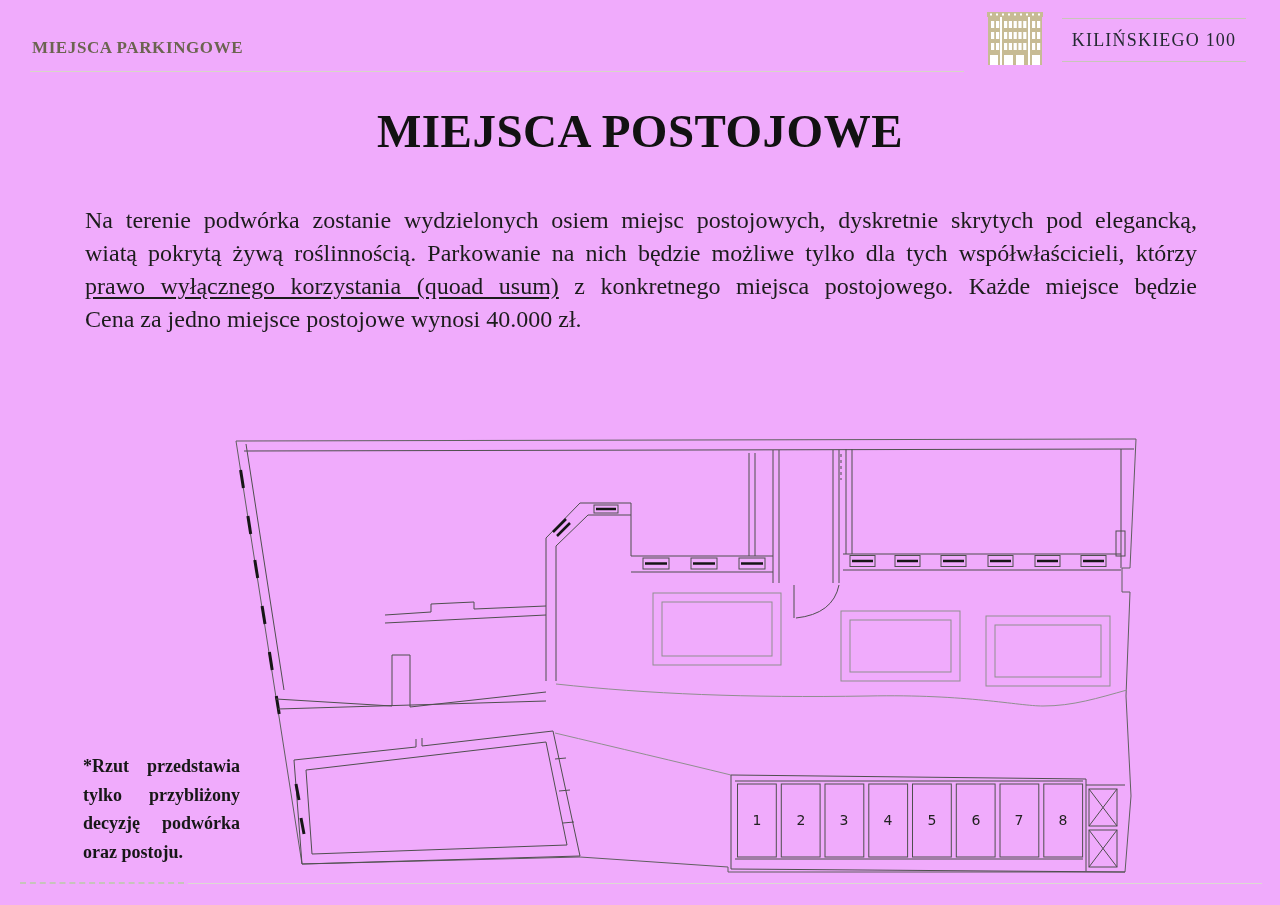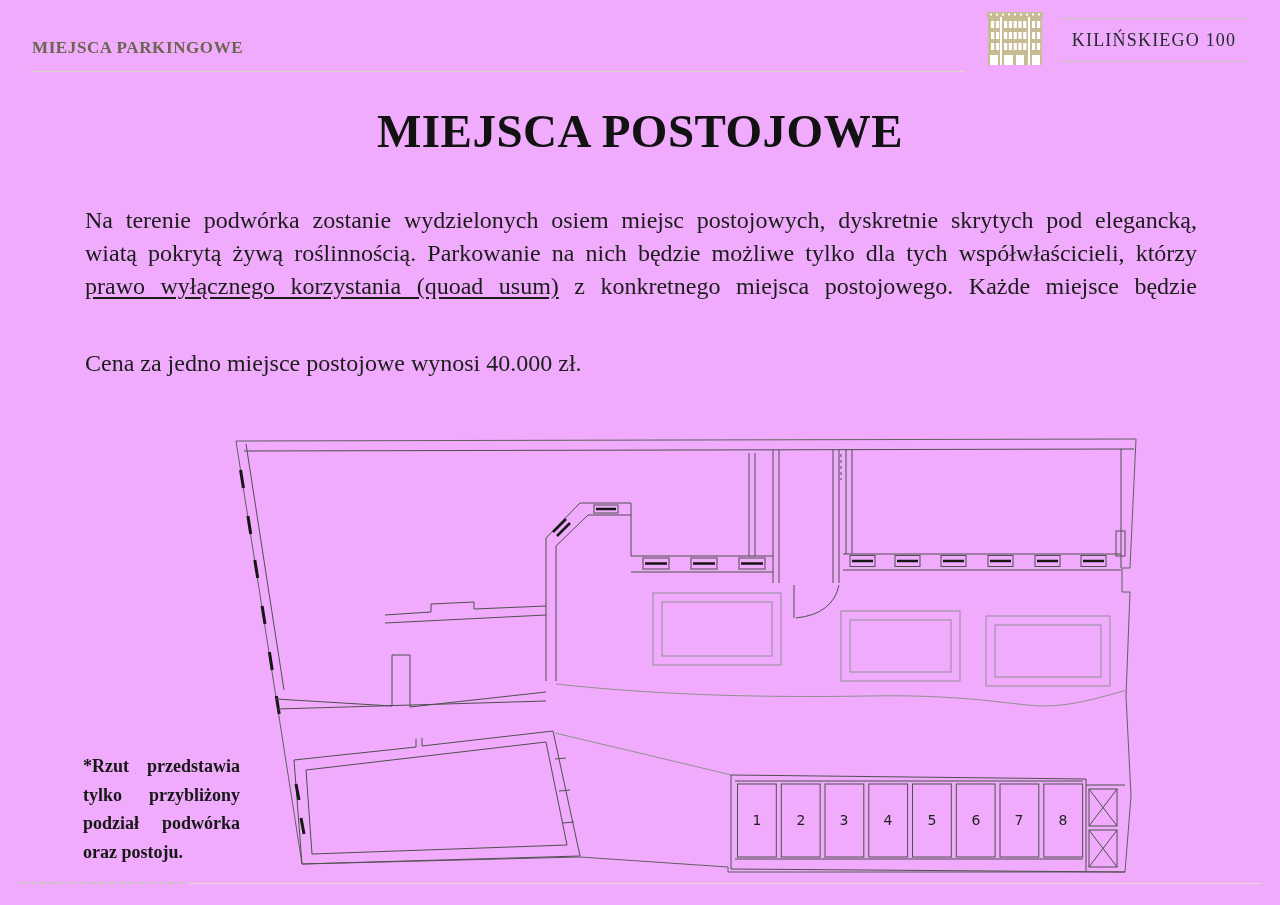--- a/index.html
+++ b/index.html
@@ -15,21 +15,21 @@
   .brand-rule{height:1px;background:#c9c5b9;}
   .brand-name{display:block;text-align:center;font-size:18px;letter-spacing:1.2px;
               color:#232931;padding:11px 0 10px 0;}
 
   
   .title{position:absolute;left:0;top:104px;width:1280px;text-align:center;
          font-size:47px;font-weight:bold;letter-spacing:.5px;color:#121212;}
   .para{position:absolute;left:85px;top:204px;width:1112px;font-size:24px;color:#1c1c1c;}
   .pline{height:33px;line-height:33px;text-align:justify;text-align-last:justify;
          overflow:hidden;white-space:normal;}
-  .pline.last{text-align-last:left;margin-top:44px;}
+  .pline.last{text-align-last:left;}
   .uline{text-decoration:underline;text-underline-offset:3px;}
 
   
   .footnote{position:absolute;left:83px;top:752px;width:157px;font-size:18px;font-weight:bold;color:#171717;}
   .fline{line-height:28.5px;text-align:justify;text-align-last:justify;overflow:hidden;}
   .fline.last{text-align-last:left;}
 
   
   .plan{position:absolute;left:228px;top:428px;width:945px;height:462px;}
   .plan *{fill:none;stroke:#4f4f4f;stroke-width:1;}
@@ -115,21 +115,21 @@
   <div class="para">
     <div class="pline"><span class="uline"></span><span>Na terenie podwórka zostanie wydzielonych osiem miejsc postojowych, dyskretnie skrytych pod elegancką, metalową</span></div>
     <div class="pline"><span class="uline"></span><span>wiatą pokrytą żywą roślinnością. Parkowanie na nich będzie możliwe tylko dla tych współwłaścicieli, którzy wykupią</span></div>
     <div class="pline"><span class="uline">prawo wyłącznego korzystania (quoad usum)</span><span> z konkretnego miejsca postojowego. Każde miejsce będzie wydzielonych</span></div>
     <div class="pline last"><span class="uline"></span><span>Cena za jedno miejsce postojowe wynosi 40.000 zł.</span></div>
   </div>
 
   <div class="footnote">
     <div class="fline">*Rzut przedstawia</div>
     <div class="fline">tylko przybliżony</div>
-    <div class="fline">podział podwórka</div>
+    <div class="fline">decyzję podwórka</div>
     <div class="fline last">oraz postoju.</div>
   </div>
 
   <svg class="plan" viewBox="0 0 945 462">
 
     <path class="b" d="M8,13 L908,11 L902,140 L894,140 L894,164 L902,164 L898,268 L903,368 L897,444 L500,444 L500,439 L352,429 L74,436 Z"></path>
 
     <line x1="16" y1="23" x2="906" y2="21"></line>
 
     <line x1="18" y1="16" x2="56" y2="262"></line>

